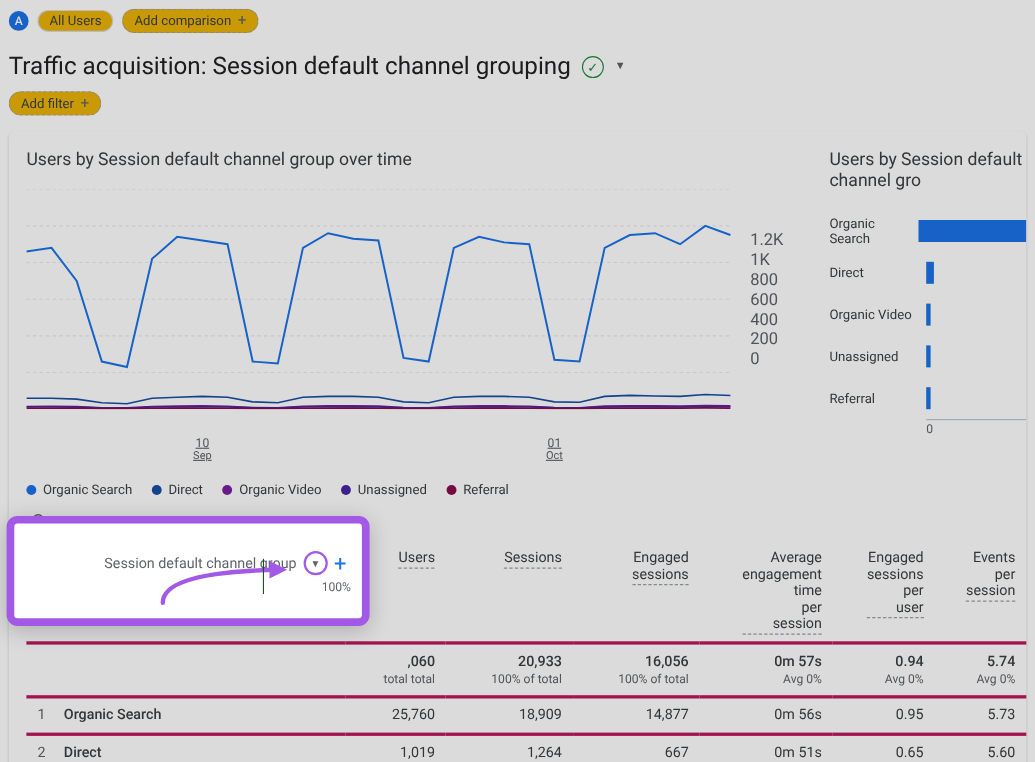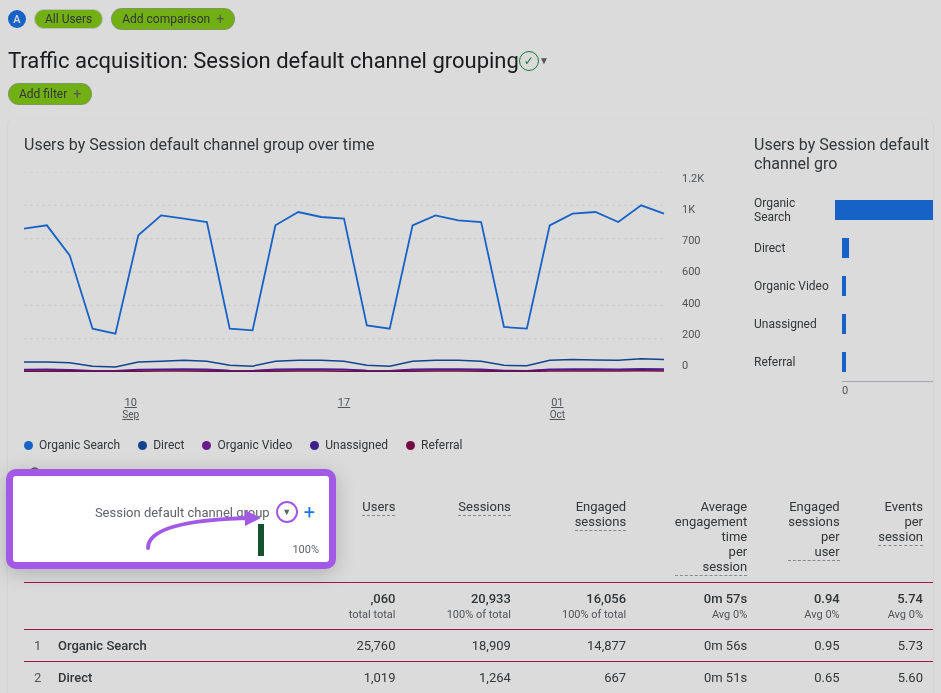--- a/index.html
+++ b/index.html
@@ -1,38 +1,38 @@
 <!DOCTYPE html>
 <html><head>
 <meta charset="utf-8">
 <style>
 * { box-sizing: border-box; margin: 0; padding: 0; }
 body { font-family: 'Google Sans', Roboto, Arial, sans-serif; background: #fff; color: #3c4043; font-size: 13px; width: 941px; height: 693px; overflow: hidden; position: relative; }
 .dimmer { position: absolute; inset: 0; background: rgba(0,0,0,0.14); z-index: 5; pointer-events: none; }
 .content { position: relative; padding: 8px 0 0 8px; }
 
 .topbar { display: flex; align-items: center; gap: 8px; margin-bottom: 18px; }
-.pill { display: inline-flex; align-items: center; gap: 6px; border: 1px dashed #9aa0a6; border-radius: 16px; padding: 2px 10px; font-size: 12px; color: #3c4043; background: #84cc16; cursor: pointer; }
+.pill { display: inline-flex; align-items: center; gap: 6px; border: 1px dashed #9aa0a6; border-radius: 16px; padding: 2px 10px; font-size: 12px; color: #3c4043; background: #eab308; cursor: pointer; }
 .pill.solid { border-style: solid; border-color: #dadce0; }
 .circle-a { width: 18px; height: 18px; border-radius: 50%; background: #1a73e8; color: #fff; display: inline-flex; align-items: center; justify-content: center; font-size: 11px; font-weight: 500; }
 .plus { font-size: 14px; color: #5f6368; }
 
-h1 { font-size: 22px; font-weight: 400; color: #202124; display: flex; align-items: center; margin-bottom: 10px; }
+h1 { font-size: 22px; font-weight: 400; color: #202124; display: flex; align-items: center; gap: 10px; margin-bottom: 10px; }
 .check-badge { width: 20px; height: 20px; border: 1.5px solid #1e8e3e; border-radius: 50%; display: inline-flex; align-items: center; justify-content: center; color: #1e8e3e; font-size: 12px; }
 .caret-sm { color: #5f6368; font-size: 10px; }
 
 .card { background: #fff; border-radius: 6px; margin: 14px 8px 0 0; padding: 16px 0 0 16px; box-shadow: 0 1px 2px rgba(60,64,67,.15); }
 .charts-row { display: flex; gap: 30px; }
 .chart-left { flex: 0 0 700px; }
 .chart-right { flex: 1; overflow: hidden; }
 .chart-title { font-size: 16px; color: #3c4043; margin-bottom: 18px; font-weight: 400; }
 
 .line-chart { position: relative; height: 220px; margin-right: 10px; }
 .line-svg { width: 660px; height: 200px; }
-.line-chart .ytick { display: flex; flex-direction: column; justify-content: space-between; position: absolute; right: 0; top: 0; height: 200px; font-size: 11px; color: #5f6368; text-align: left; width: 32px; }
+.line-chart .ytick { display: flex; flex-direction: column; justify-content: center; position: absolute; right: 0; top: 0; height: 200px; font-size: 15px; color: #5f6368; text-align: left; width: 32px; }
 .xaxis { display: flex; margin-top: 4px; font-size: 11px; color: #5f6368; width: 640px; text-decoration: underline; }
 .xaxis .xt { flex: 1; text-align: center; }
 .xaxis .xt .sub { font-size: 10px; }
 
 .legend { display: flex; gap: 18px; margin-top: 18px; font-size: 12px; color: #3c4043; }
 .legend span { display: inline-flex; align-items: center; gap: 6px; }
 .dot { width: 9px; height: 9px; border-radius: 50%; display: inline-block; }
 
 .barchart { margin-top: 10px; }
 .brow { display: flex; align-items: center; height: 38px; font-size: 12px; color: #3c4043; }
@@ -40,34 +40,34 @@
 .brow .bar { height: 20px; background: #1a73e8; }
 .bx-axis { margin-left: 88px; border-top: 1px solid #bdc1c6; display: flex; justify-content: space-between; font-size: 11px; color: #5f6368; padding-top: 2px; width: 110px; }
 
 .search-row { display: flex; align-items: center; gap: 8px; padding: 14px 0 8px 4px; font-size: 13px; color: #5f6368; }
 .search-row input { border: none; outline: none; font-size: 13px; width: 300px; background: transparent; }
 
 .tbl { width: 100%; border-collapse: collapse; }
 .tbl th { text-align: right; font-weight: 400; font-size: 13px; color: #3c4043; padding: 6px 10px 6px 6px; vertical-align: top; }
 .tbl th .ul { border-bottom: 1px dashed #9aa0a6; padding-bottom: 1px; display: inline-block; }
 .tbl th.firstcol { text-align: left; width: 290px; }
-.tbl td { text-align: right; padding: 8px 10px; font-size: 13px; color: #3c4043; border-top: 1px solid #be185d; }
+.tbl td { text-align: right; padding: 8px 10px; font-size: 13px; color: #3c4043; border-top: 3px solid #be185d; }
 .tbl td.firstcol { text-align: left; }
 .tbl td .sub { display: block; font-size: 11px; color: #5f6368; margin-top: 2px; }
 .rownum { display: inline-block; width: 24px; color: #5f6368; }
 .bold { font-weight: 500; }
 
 
 .highlight { position: absolute; z-index: 10; background: #fff; border: 7px solid #a259e6; border-radius: 10px; left: 6px; top: 469px; width: 330px; height: 100px; box-shadow: 0 4px 20px rgba(0,0,0,.2); }
 .highlight-inner { position: relative; padding: 24px 14px 0 0; height: 100%; }
 .hh-row { display: flex; align-items: center; justify-content: flex-end; gap: 8px; color: #5f6368; font-size: 13px; }
 .dd-caret { width: 18px; height: 18px; border-radius: 50%; display: inline-flex; align-items: center; justify-content: center; font-size: 9px; color: #5f6368; }
 .dd-caret.circ { box-shadow: 0 0 0 2px #a259e6; }
 .hh-plus { color: #1a73e8; font-size: 20px; font-weight: 400; }
-.hh-pct { position: absolute; right: 10px; bottom: 6px; font-size: 11px; color: #5f6368; border-left: 6px solid #14532d; padding-left: 28px; height: 32px; display: flex; align-items: flex-end; }
+.hh-pct { position: absolute; right: 10px; bottom: 22px; font-size: 11px; color: #5f6368; border-left: 1px solid #14532d; padding-left: 52px; height: 32px; display: flex; align-items: flex-end; }
 .arrow-svg { position: absolute; left: 120px; bottom: 4px; }
 </style>
 </head>
 <body>
 
 <div class="content">
   <div class="topbar">
     <span class="circle-a">A</span>
     <span class="pill solid">All Users</span>
     <span class="pill">
@@ -103,30 +103,29 @@
               <line x1="0" x2="640" y1="200" y2="200" stroke="#e8eaed" stroke-dasharray="3,3"></line>
               <polyline points="0,56.66666666666666 22.857142857142858,53.33333333333334 45.714285714285715,83.33333333333333 68.57142857142857,156.66666666666666 91.42857142857143,161.66666666666666 114.28571428571429,63.33333333333334 137.14285714285714,43.33333333333334 160,46.66666666666666 182.85714285714286,50 205.71428571428572,156.66666666666666 228.57142857142858,158.33333333333331 251.42857142857144,53.33333333333334 274.2857142857143,40 297.14285714285717,45 320,46.66666666666666 342.8571428571429,153.33333333333334 365.7142857142857,156.66666666666666 388.57142857142856,53.33333333333334 411.42857142857144,43.33333333333334 434.2857142857143,48.33333333333334 457.14285714285717,50 480,155 502.8571428571429,156.66666666666666 525.7142857142858,53.33333333333334 548.5714285714286,41.666666666666686 571.4285714285714,40 594.2857142857143,50 617.1428571428571,33.333333333333314 640,41.666666666666686" fill="none" stroke="#1a73e8" stroke-width="1.8"></polyline>
               <polyline points="0,190 22.857142857142858,190 45.714285714285715,190.83333333333334 68.57142857142857,194.16666666666666 91.42857142857143,195 114.28571428571429,190 137.14285714285714,189.16666666666666 160,188.33333333333334 182.85714285714286,189.16666666666666 205.71428571428572,193.33333333333334 228.57142857142858,194.16666666666666 251.42857142857144,189.16666666666666 274.2857142857143,188.33333333333334 297.14285714285717,188.33333333333334 320,189.16666666666666 342.8571428571429,193.33333333333334 365.7142857142857,194.16666666666666 388.57142857142856,189.16666666666666 411.42857142857144,188.33333333333334 434.2857142857143,188.33333333333334 457.14285714285717,189.16666666666666 480,193.33333333333334 502.8571428571429,193.66666666666666 525.7142857142858,188.33333333333334 548.5714285714286,187.5 571.4285714285714,188 594.2857142857143,188.33333333333334 617.1428571428571,186.66666666666666 640,187.5" fill="none" stroke="#174ea6" stroke-width="1.5"></polyline>
               <polyline points="0,197.5 22.857142857142858,197.33333333333334 45.714285714285715,197.66666666666666 68.57142857142857,198.66666666666666 91.42857142857143,198.83333333333334 114.28571428571429,197.5 137.14285714285714,197.16666666666666 160,197 182.85714285714286,197.33333333333334 205.71428571428572,198.5 228.57142857142858,198.66666666666666 251.42857142857144,197.33333333333334 274.2857142857143,197 297.14285714285717,197 320,197.16666666666666 342.8571428571429,198.5 365.7142857142857,198.66666666666666 388.57142857142856,197.33333333333334 411.42857142857144,197 434.2857142857143,197 457.14285714285717,197.33333333333334 480,198.5 502.8571428571429,198.66666666666666 525.7142857142858,197.16666666666666 548.5714285714286,197 571.4285714285714,197 594.2857142857143,197.16666666666666 617.1428571428571,196.66666666666666 640,197" fill="none" stroke="#7b1fa2" stroke-width="1.5"></polyline>
               <polyline points="0,198 22.857142857142858,198 45.714285714285715,198.16666666666666 68.57142857142857,199 91.42857142857143,199.16666666666666 114.28571428571429,198 137.14285714285714,197.83333333333334 160,197.66666666666666 182.85714285714286,198 205.71428571428572,198.83333333333334 228.57142857142858,199 251.42857142857144,198 274.2857142857143,197.66666666666666 297.14285714285717,197.83333333333334 320,197.83333333333334 342.8571428571429,198.83333333333334 365.7142857142857,199 388.57142857142856,198 411.42857142857144,197.83333333333334 434.2857142857143,197.83333333333334 457.14285714285717,198 480,198.83333333333334 502.8571428571429,199 525.7142857142858,197.83333333333334 548.5714285714286,197.66666666666666 571.4285714285714,197.83333333333334 594.2857142857143,197.83333333333334 617.1428571428571,197.5 640,197.66666666666666" fill="none" stroke="#4527a0" stroke-width="1.5"></polyline>
               <polyline points="0,199.16666666666666 22.857142857142858,199.16666666666666 45.714285714285715,199.16666666666666 68.57142857142857,199.5 91.42857142857143,199.5 114.28571428571429,199.16666666666666 137.14285714285714,199 160,199 182.85714285714286,199.16666666666666 205.71428571428572,199.5 228.57142857142858,199.5 251.42857142857144,199.16666666666666 274.2857142857143,199 297.14285714285717,199 320,199.16666666666666 342.8571428571429,199.5 365.7142857142857,199.5 388.57142857142856,199.16666666666666 411.42857142857144,199 434.2857142857143,199 457.14285714285717,199.16666666666666 480,199.5 502.8571428571429,199.5 525.7142857142858,199 548.5714285714286,199 571.4285714285714,199 594.2857142857143,199 617.1428571428571,198.83333333333334 640,199" fill="none" stroke="#880e4f" stroke-width="1.5"></polyline>
             </svg>
           <div class="ytick" id="yticks">
               <div>1.2K</div>
               <div>1K</div>
-              <div>700</div>
+              <div>800</div>
               <div>600</div>
               <div>400</div>
               <div>200</div>
               <div>0</div>
             </div>
         </div>
         <div class="xaxis" id="xaxis">
             <div class="xt">10<div class="sub">Sep</div></div>
-            <div class="xt">17</div>
             <div class="xt">01<div class="sub">Oct</div></div>
           </div>
         <div class="legend" id="legend">
             <span><i class="dot" style="background:#1a73e8"></i>Organic Search</span>
             <span><i class="dot" style="background:#174ea6"></i>Direct</span>
             <span><i class="dot" style="background:#7b1fa2"></i>Organic Video</span>
             <span><i class="dot" style="background:#4527a0"></i>Unassigned</span>
             <span><i class="dot" style="background:#880e4f"></i>Referral</span>
           </div>
       </div>

